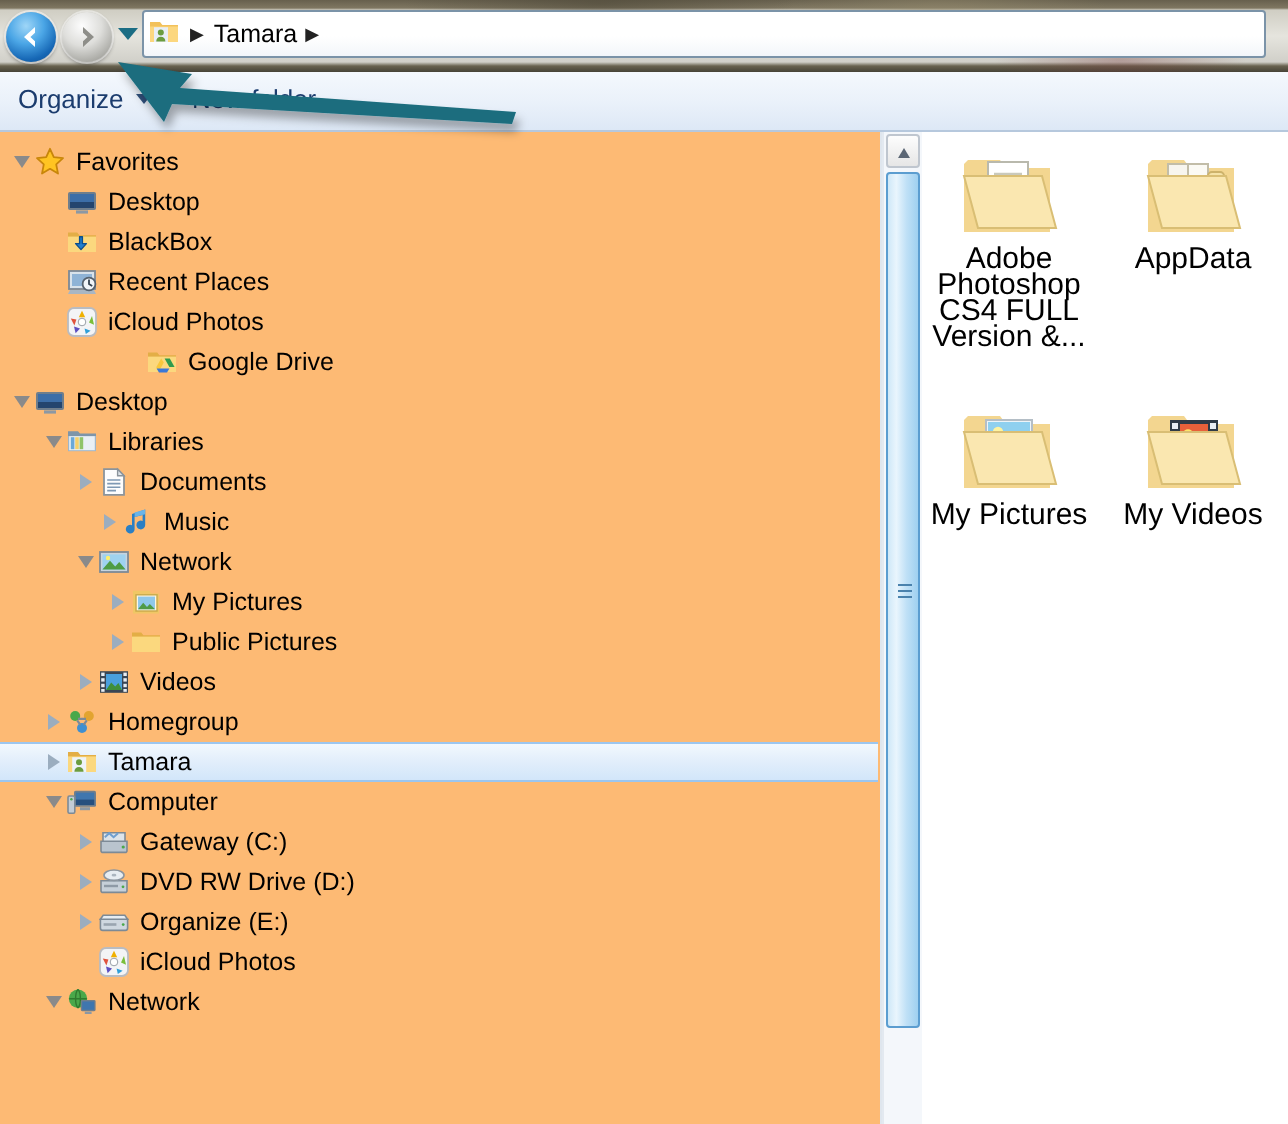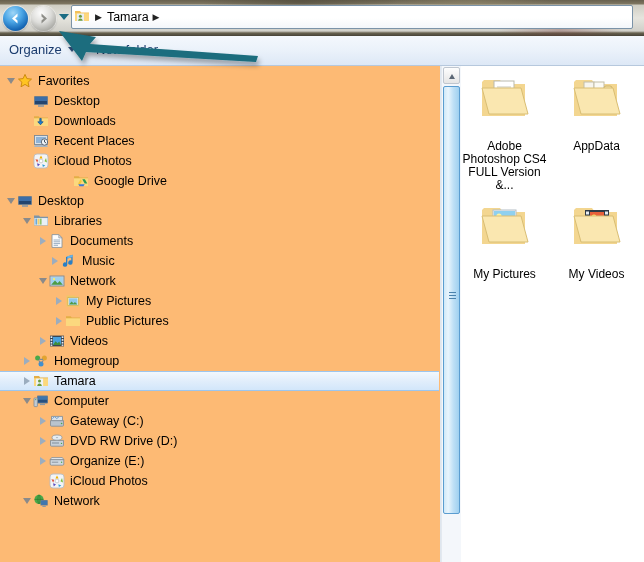--- a/index.html
+++ b/index.html
@@ -152,21 +152,21 @@
   }
   .sb-grip span{display:block;height:1px;background:#4a82ad;margin-bottom:2px;}
 
   
   .grid{position:relative;padding-top:10px;}
   .cell{
     position:absolute;width:85px;text-align:center;
   }
   .cell .thumb{height:52px;display:flex;align-items:flex-end;justify-content:center;}
   .cell .cap{
-    margin-top:20px;font-size:12px;line-height:13px;color:#000;
+    margin-top:3px;font-size:15px;line-height:13px;color:#000;
     word-wrap:break-word;
   }
 
   
   .anno{position:absolute;left:0;top:0;width:644px;height:562px;pointer-events:none;}
 </style>
 </head>
 <body>
 
 <div id="app">
@@ -239,21 +239,21 @@
         </div>
         <div class="row" style="padding-left: 20px;">
           <span class="tw"></span>
           <span class="ico">
             <svg width="16" height="16" viewBox="0 0 16 16">
               <path d="M1 3.2h4.6l1.1 1.4H15V13H1z" fill="#e3ae46"></path>
               <path d="M1 5.3h14V13H1z" fill="#fbd87e"></path>
               <path d="M8.2 5.4v3.4h2l-2.7 3-2.7-3h2V5.4z" fill="#1f7fd0" stroke="#0d4f8c" stroke-width="0.7" stroke-linejoin="round"></path>
             </svg>
           </span>
-          <span class="lbl">Downloads</span>
+          <span class="lbl">BlackBox</span>
         </div>
         <div class="row" style="padding-left: 20px;">
           <span class="tw"></span>
           <span class="ico">
             <svg width="16" height="16" viewBox="0 0 16 16">
               <rect x="1.5" y="2.5" width="13" height="9" fill="#d9e2ea" stroke="#7b8896" stroke-width="0.9"></rect>
               <rect x="3" y="4" width="10" height="6" fill="#8fb3d6"></rect>
               <path d="M2 12h12l1 2H1z" fill="#a9b6c3"></path>
               <circle cx="11.5" cy="9" r="3.2" fill="#f0f4f8" stroke="#55616e" stroke-width="0.9"></circle>
               <path d="M11.5 6.8v2.2l1.6 1" stroke="#364350" stroke-width="0.9" fill="none"></path>

